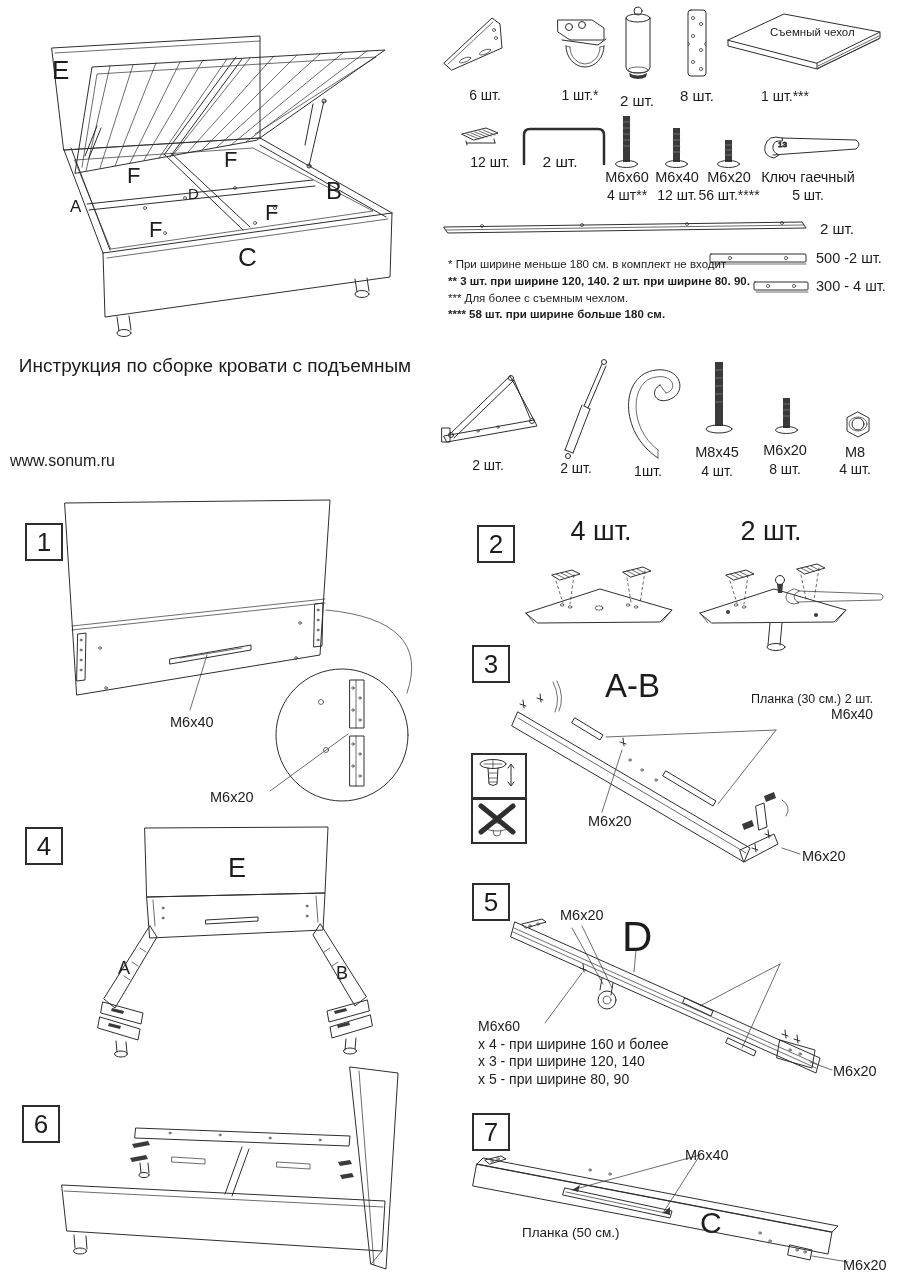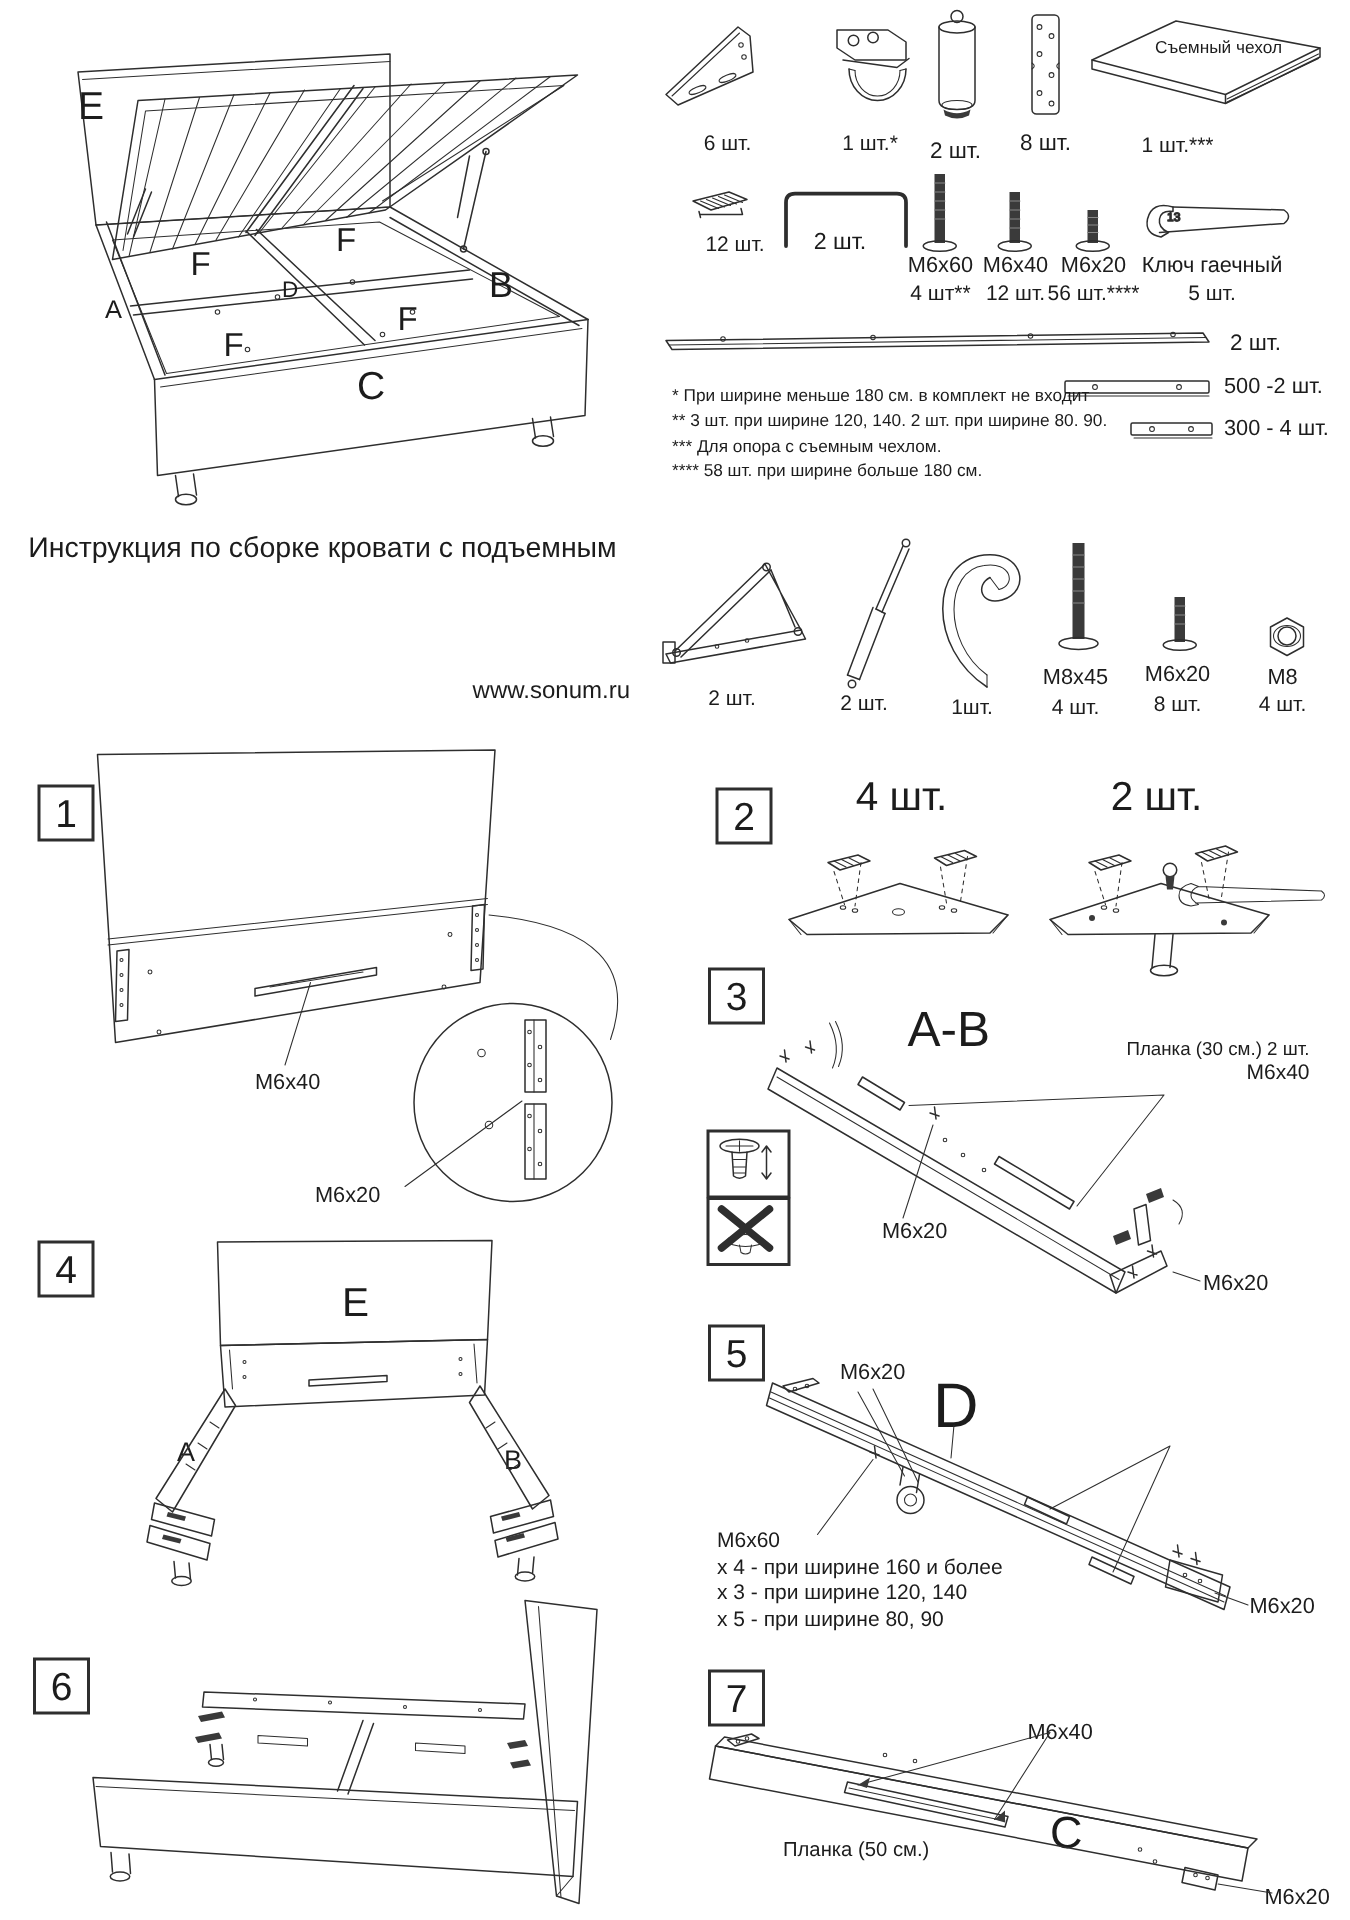--- a/index.html
+++ b/index.html
@@ -12,23 +12,23 @@
   svg .fw{fill:#fff;}
   svg .thin{stroke-width:.7;}
   svg .dash{stroke-dasharray:2.5,3;}
   .lab{position:absolute;white-space:nowrap;line-height:1.1;}
   .ctr{transform:translateX(-50%);}
   .qty{font-size:14px;}
   .sz{font-size:14.5px;}
   .num-box{position:absolute;width:34px;height:34px;border:2px solid #2e2e2e;background:#fff;
            display:flex;align-items:center;justify-content:center;font-size:26px;}
   .title{font-size:19px;text-align:center;line-height:28px;}
-  .url{font-size:16px;text-align:right;}
+  .url{font-size:16px;text-align:left;}
   .fnote{font-size:11.5px;}
-  .fnote.b{font-weight:normal;}
+  .fnote.b{font-weight:bold;}
   .hw-head{font-size:15px;text-align:center;}
   .big-letter{font-size:22px;}
   .step-txt{font-size:14px;line-height:17.5px;}
   .icon-box{position:absolute;width:52px;height:42px;border:2px solid #2e2e2e;background:#fff;}
 </style>
 </head>
 <body>
 
 <div class="sheet">
 
@@ -188,21 +188,21 @@
     <svg style="left:322px;top:280px" width="60" height="14" viewBox="0 0 60 14">
       <rect x="2" y="2" width="54" height="8" rx="1"></rect>
         <path class="thin" d="M4,12 h52"></path>
       <circle class="thin" r="1.6" cx="16" cy="6"></circle>
         <circle class="thin" r="1.6" cx="42" cy="6"></circle>
     </svg>
     <span class="lab" style="left:386px;top:279px;font-size:14.5px">300 - 4 шт.</span>
 
     <span class="lab fnote" style="left:18px;top:258px">* При ширине меньше 180 см. в комплект не входит</span>
     <span class="lab fnote b" style="left:18px;top:275px">** 3 шт. при ширине  120, 140.  2 шт. при ширине 80. 90.</span>
-    <span class="lab fnote" style="left:18px;top:292px">*** Для опора с съемным чехлом.</span>
+    <span class="lab fnote" style="left:18px;top:292px">*** Для более с съемным чехлом.</span>
     <span class="lab fnote b" style="left:18px;top:308px">**** 58 шт. при ширине больше 180 см.</span>
   </div>
 
   <div class="abs title" style="left:10px;top:352px;width:410px">
     <div>Инструкция по сборке кровати с подъемным</div>
   </div>
   <div class="abs url" style="left:10px;top:452px;width:410px">www.sonum.ru</div>
 
   <div class="abs" style="left:430px;top:338px;width:470px;height:150px">
     <svg style="left:8px;top:22px" width="110" height="92" viewBox="0 0 110 92">

